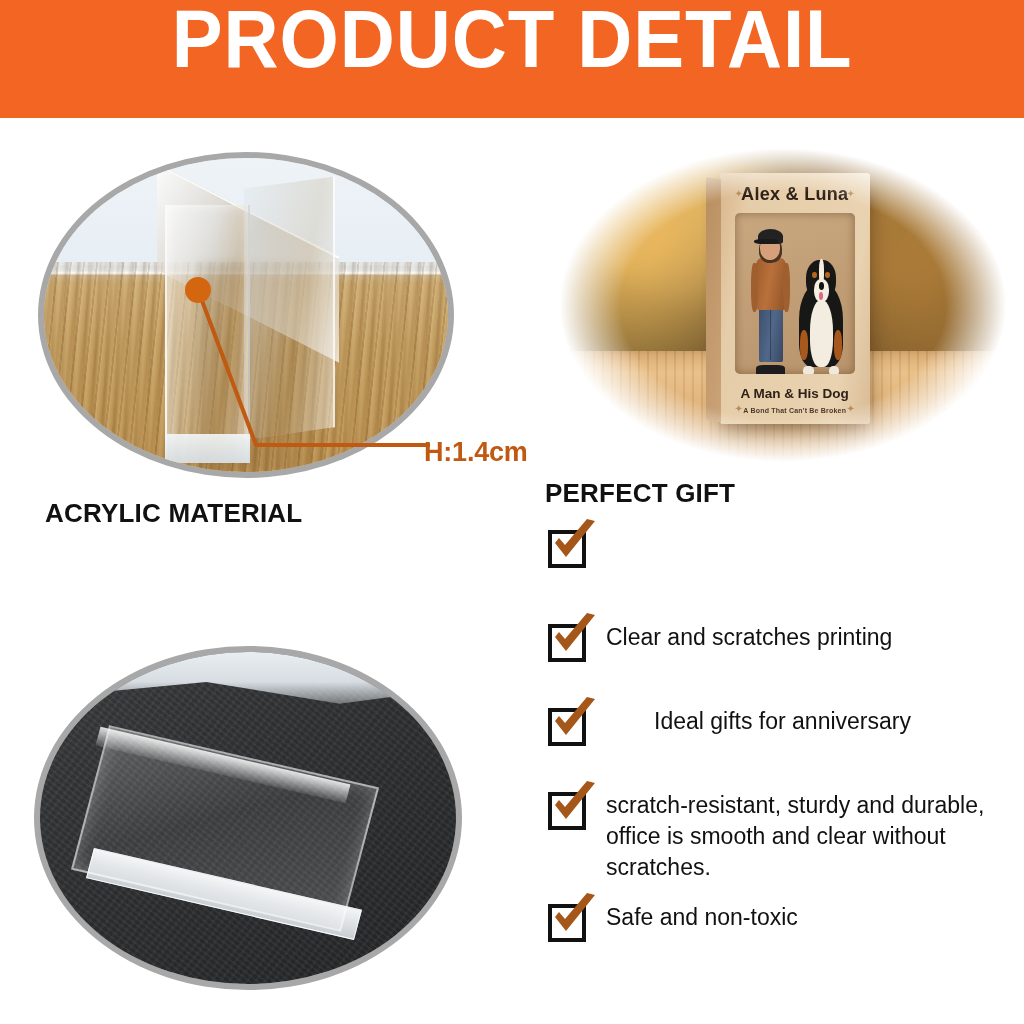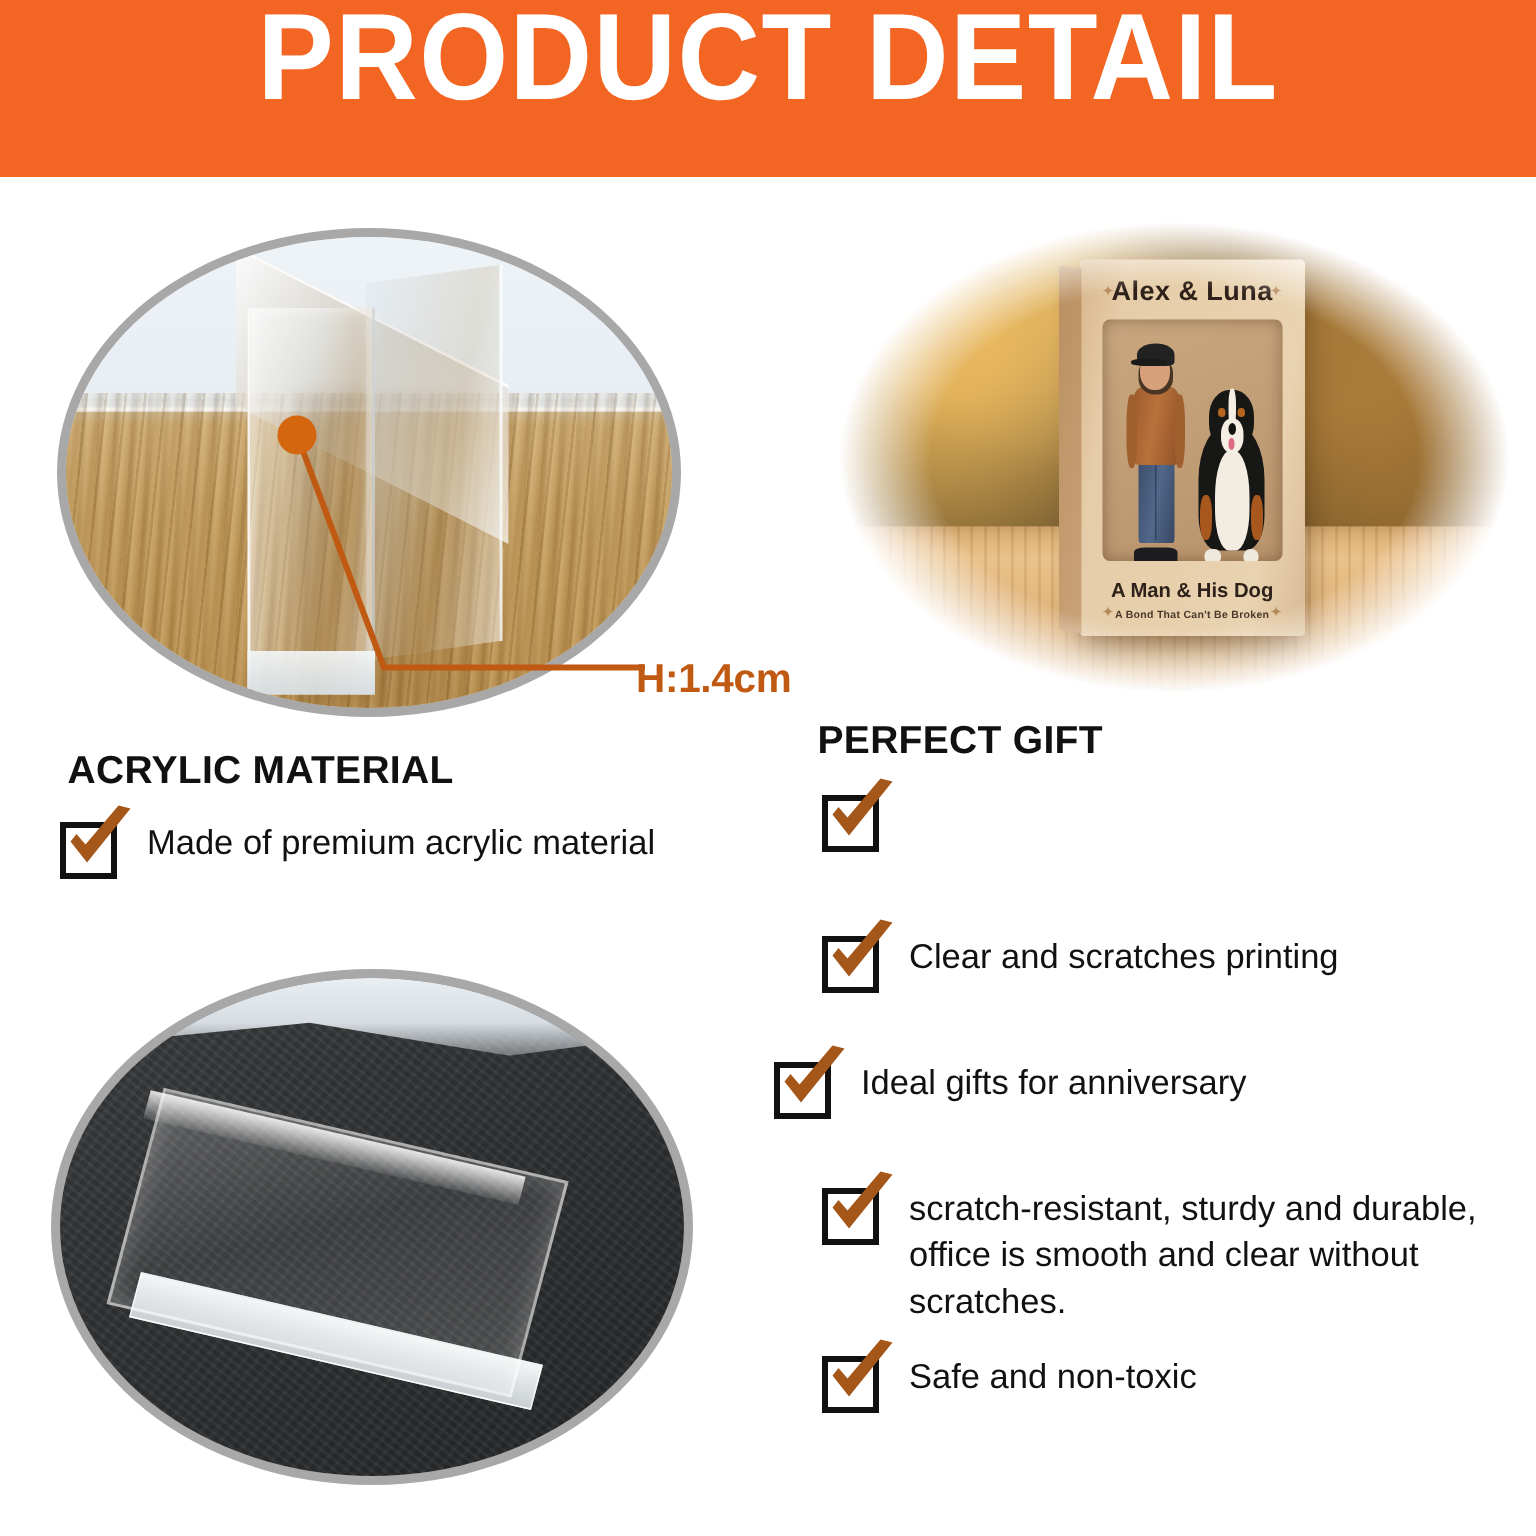--- a/index.html
+++ b/index.html
@@ -246,21 +246,21 @@
     color:#111;
     font-size:23px;
     line-height:31px;
     font-family:"Liberation Sans", sans-serif;
     max-width:400px;
   }
 
   #feature-acrylic-0{left:40px;top:546px;}
   #gift-0{left:548px;top:528px;}
   #gift-1{left:548px;top:622px;}
-  #gift-2{left:516px;top:706px;}
+  #gift-2{left:548px;top:706px;gap:48px;}
   #gift-3{left:548px;top:790px;}
   #gift-4{left:548px;top:902px;}
 </style>
 </head>
 <body>
 
 <div class="page">
 
   <div class="banner">
     <div class="banner-title">PRODUCT DETAIL</div>
@@ -325,28 +325,20 @@
       </div>
 
       <div class="box-sub">A Man &amp; His Dog</div>
       <div class="box-tag">A Bond That Can't Be Broken</div>
     </div>
   </div>
 
   <div class="section-heading" id="heading-acrylic">ACRYLIC MATERIAL</div>
   <div class="section-heading" id="heading-gift">PERFECT GIFT</div>
 
-  <div class="feature" id="feature-acrylic-0">
-    <span class="checkbox">
-      <svg viewBox="0 0 52 50">
-        <path d="M6 24 L17 38 L46 2 L38 0 L16 26 L10 19 Z" fill="#a5571a"></path>
-      </svg>
-    </span>
-    <span class="feature-text">Made of premium acrylic material</span>
-  </div>
 
   <div class="feature" id="gift-0">
     <span class="checkbox">
       <svg viewBox="0 0 52 50">
           <path d="M6 24 L17 38 L46 2 L38 0 L16 26 L10 19 Z" fill="#a5571a"></path>
         </svg>
     </span>
   </div>
   <div class="feature" id="gift-1">
     <span class="checkbox">

